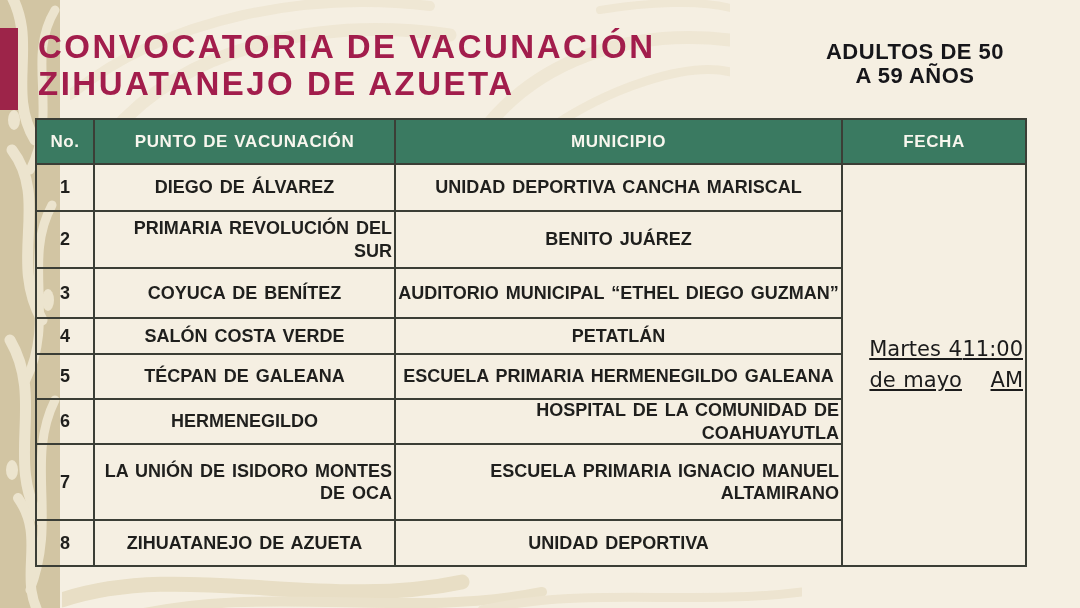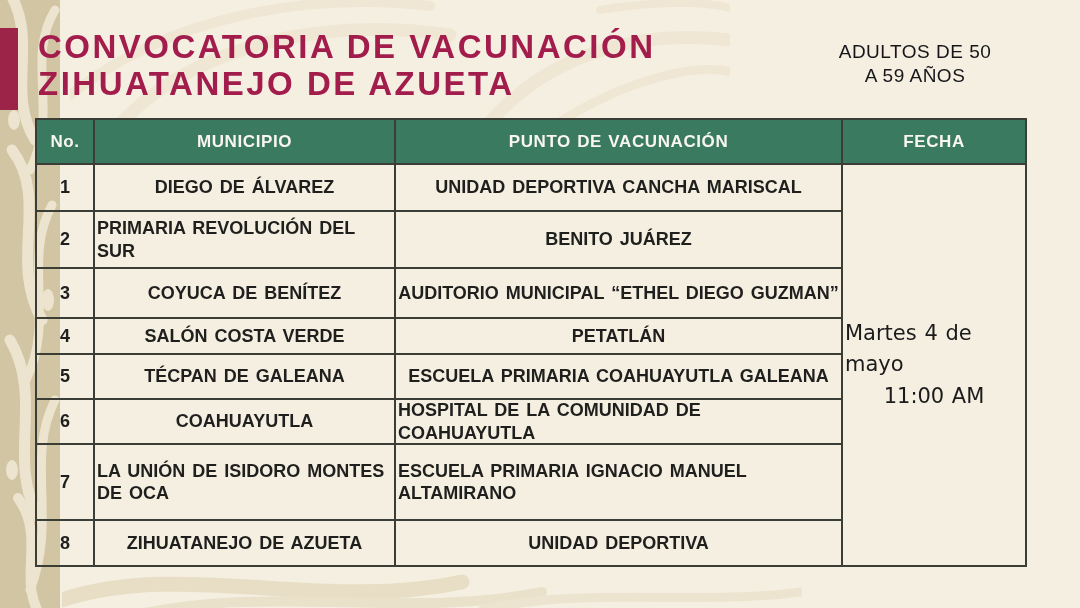--- a/index.html
+++ b/index.html
@@ -24,47 +24,48 @@
     background:var(--accent-maroon,#9d2449);z-index:3;
   }
   .title{
     position:absolute;left:38px;top:28px;z-index:3;
     color:var(--title-maroon,#a21d4c);
     font-weight:bold;font-size:33px;line-height:37px;letter-spacing:2.5px;
   }
   .badge{
     position:absolute;left:820px;top:40px;width:190px;z-index:3;
     color:var(--badge-text,#16161a);text-align:center;
-    font-weight:normal;font-size:19px;line-height:24px;letter-spacing:0.5px;
+    font-weight:bold;font-size:22px;line-height:24px;letter-spacing:0.5px;
   }
   .vtable{
     position:absolute;left:35px;top:118px;z-index:2;
     display:grid;
     grid-template-columns:58px 301px 447px 184px;
     grid-template-rows:45px 47px 57px 50px 36px 45px 45px 76px 46px;
     border-top:2px solid var(--table-border,#3b3e36);
     border-left:2px solid var(--table-border,#3b3e36);
   }
   .cell{
     border-right:2px solid var(--table-border,#3b3e36);
     border-bottom:2px solid var(--table-border,#3b3e36);
     display:flex;align-items:center;justify-content:center;
-    text-align:left;color:var(--cell-text,#1f1f1d);
+    text-align:right;color:var(--cell-text,#1f1f1d);
     font-weight:bold;font-size:18px;line-height:1.25;
     word-spacing:2px;letter-spacing:0;padding:0 2px;box-sizing:border-box;
   }
   .cell.hdr{
     background:var(--header-green,#3a7a61);color:var(--header-text,#f8f6ee);
     font-size:17px;letter-spacing:0.6px;word-spacing:1px;
   }
   .cell.fecha{
     grid-column:4;grid-row:2 / span 8;
-    flex-direction:column;font-family:"DejaVu Sans",sans-serif;
+    flex-direction:row;font-family:"DejaVu Sans",sans-serif;
     font-weight:normal;font-size:21px;line-height:1.5;word-spacing:1px;
     color:#1b1b1b;
+    text-decoration:underline;
   }
   .cell.num{font-size:18px;}
   svg{display:block;}
 </style>
 </head>
 <body>
 
 <div class="canvas">
 
   <svg class="bg-pattern-top" width="660" height="135" viewBox="0 0 660 135" fill="none">
@@ -103,22 +104,22 @@
     <div>ZIHUATANEJO DE AZUETA</div>
   </div>
 
   <div class="badge">
     <div>ADULTOS DE 50</div>
     <div>A 59 AÑOS</div>
   </div>
 
   <div class="vtable">
     <div class="cell hdr">No.</div>
+    <div class="cell hdr">PUNTO DE VACUNACIÓN</div>
     <div class="cell hdr">MUNICIPIO</div>
-    <div class="cell hdr">PUNTO DE VACUNACIÓN</div>
     <div class="cell hdr">FECHA</div>
 
     <div class="cell fecha">
       <div>Martes 4 de mayo</div>
       <div>11:00 AM</div>
     </div>
 
     <div class="cell num">1</div>
     <div class="cell">DIEGO DE ÁLVAREZ</div>
     <div class="cell">UNIDAD DEPORTIVA CANCHA MARISCAL</div>
@@ -130,24 +131,24 @@
     <div class="cell num">3</div>
     <div class="cell">COYUCA DE BENÍTEZ</div>
     <div class="cell">AUDITORIO MUNICIPAL “ETHEL DIEGO GUZMAN”</div>
 
     <div class="cell num">4</div>
     <div class="cell">SALÓN COSTA VERDE</div>
     <div class="cell">PETATLÁN</div>
 
     <div class="cell num">5</div>
     <div class="cell">TÉCPAN DE GALEANA</div>
-    <div class="cell">ESCUELA PRIMARIA COAHUAYUTLA GALEANA</div>
+    <div class="cell">ESCUELA PRIMARIA HERMENEGILDO GALEANA</div>
 
     <div class="cell num">6</div>
-    <div class="cell">COAHUAYUTLA</div>
+    <div class="cell">HERMENEGILDO</div>
     <div class="cell">HOSPITAL DE LA COMUNIDAD DE COAHUAYUTLA</div>
 
     <div class="cell num">7</div>
     <div class="cell">LA UNIÓN DE ISIDORO MONTES DE OCA</div>
     <div class="cell">ESCUELA PRIMARIA IGNACIO MANUEL ALTAMIRANO</div>
 
     <div class="cell num">8</div>
     <div class="cell">ZIHUATANEJO DE AZUETA</div>
     <div class="cell">UNIDAD DEPORTIVA</div>
   </div>

